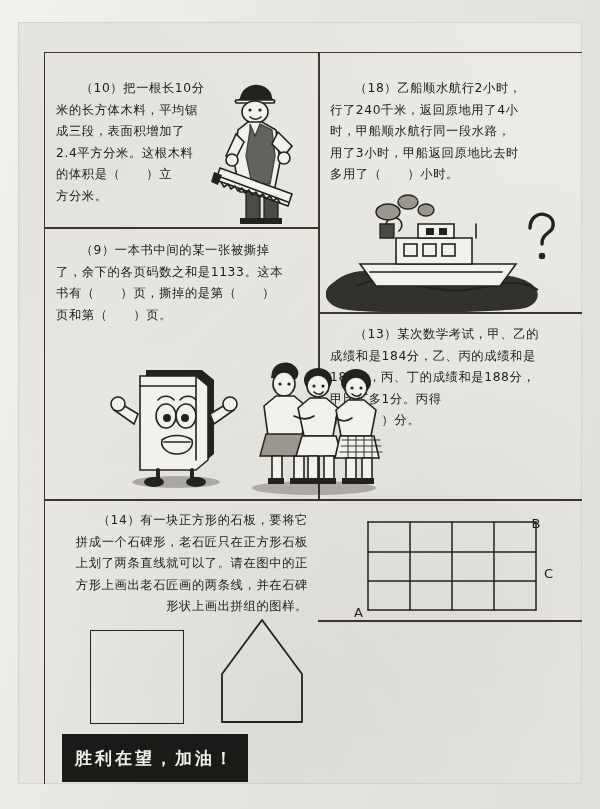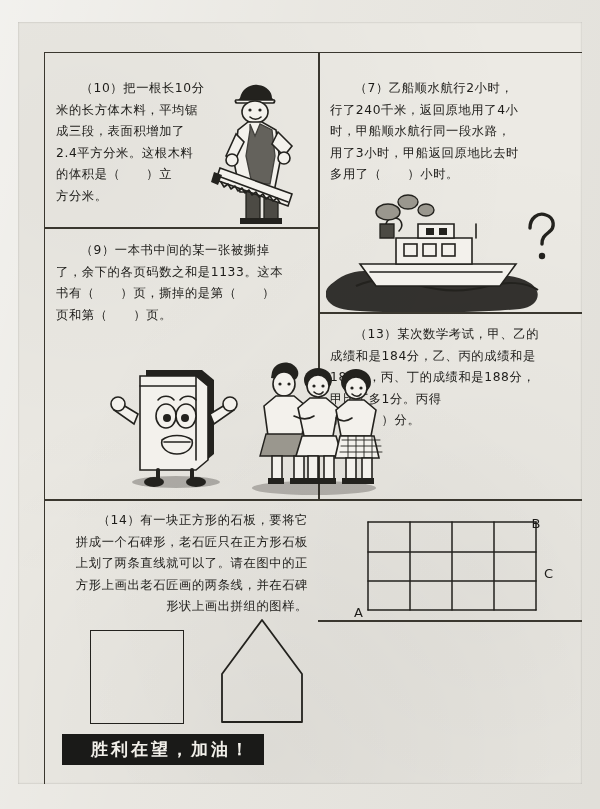--- a/index.html
+++ b/index.html
@@ -141,21 +141,21 @@
       <path class="dgry" d="M54 118h14v32H54z"></path>
       <path class="ink-f" d="M30 146h22v6H30zM50 146h22v6H50z"></path>
 
       <path class="wht" d="M10 96l72 26-4 12L6 108z"></path>
       <path class="ink" d="M8 104l70 26"></path>
       <path class="ink" d="M11 110l3 5 4-3 3 5 4-3 3 5 4-3 3 5 4-3 3 5 4-3 3 5 4-3 3 5 4-3 3 5 4-3 3 5"></path>
       <path class="ink-f" d="M4 100l8 3-4 10-7-3z"></path>
     </svg>
 
     <div class="cell" style="left:312px; top:56px; width:250px;">
-      <div class="txt ind">（7）乙船顺水航行2小时，
+      <div class="txt ind">（18）乙船顺水航行2小时，
 行了240千米，返回原地用了4小
 时，甲船顺水航行同一段水路，
 用了3小时，甲船返回原地比去时
 多用了（　　）小时。</div>
     </div>
 
     <svg class="ill" style="left:308px; top:168px;" width="262" height="122" viewBox="0 0 262 122">
 
       <path class="ink-f" d="M8 92c18-16 48-12 66-6 22 7 46 9 70 3 20-5 44-6 60 4 14 9 8 24-10 26-40 4-130 5-172 1-22-2-30-18-14-28z" opacity="0.92"></path>
       <path class="wht" d="M30 96c20-10 44-6 62-1 24 7 48 7 70 1 18-5 38-4 50 4" style="stroke-width:2;fill:none"></path>
@@ -269,21 +269,21 @@
 方形上画出老石匠画的两条线，并在石碑
 形状上画出拼组的图样。</div>
     </div>
 
     <div class="shape-box" style="left:72px; top:608px; width:92px; height:92px;"></div>
 
     <svg class="ill" style="left:192px; top:594px;" width="104" height="112" viewBox="0 0 104 112">
       <path class="ink" d="M52 4 L92 58 L92 106 L12 106 L12 58 Z" style="fill:none;stroke-width:1.8"></path>
     </svg>
 
-    <div class="banner" style="left:44px; top:712px; width:186px; height:31px;padding-left:16px;">
+    <div class="banner" style="left:44px; top:712px; width:186px; height:48px;">
       <span>胜利在望，加油！</span>
     </div>
 
     <svg class="ill" style="left:330px; top:492px;" width="210" height="106" viewBox="0 0 210 106">
 
       <path class="ink" d="M20 8V96M62 8V96M104 8V96M146 8V96M188 8V96" style="stroke-width:1.5"></path>
 
       <path class="ink" d="M20 8H188M20 38H188M20 67H188M20 96H188" style="stroke-width:1.5"></path>
       <text x="188" y="4" font-family="DejaVu Sans, sans-serif" font-size="13" fill="#1d1c19" text-anchor="middle" dominant-baseline="hanging">B</text>
       <text x="196" y="64" font-family="DejaVu Sans, sans-serif" font-size="13" fill="#1d1c19">C</text>

